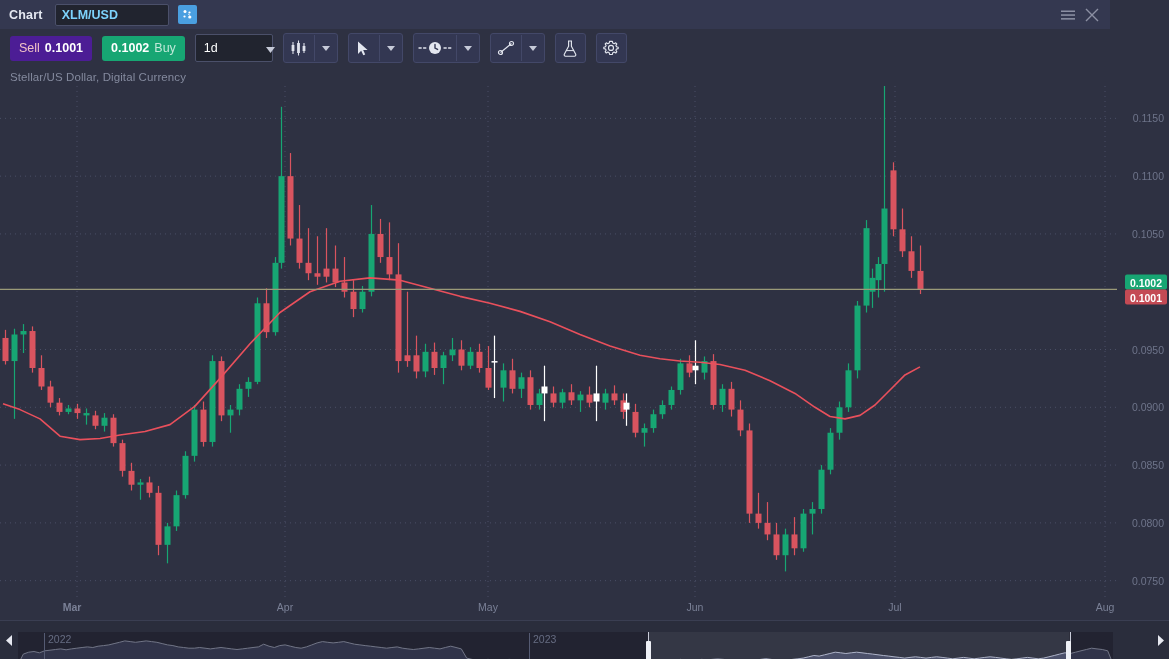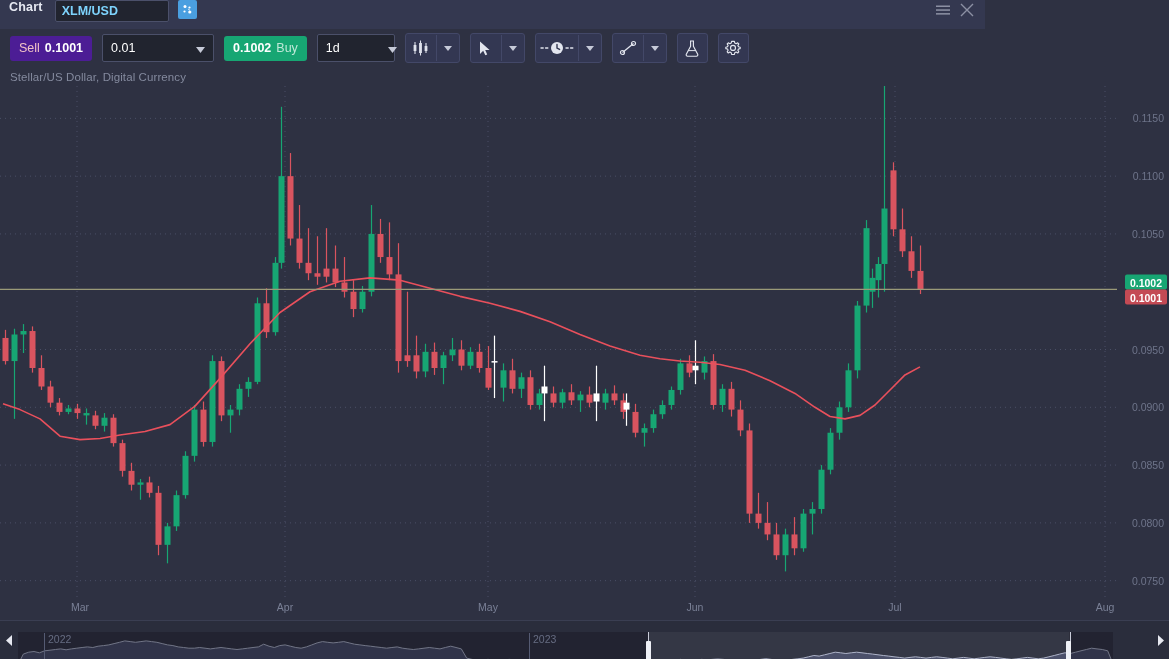--- a/index.html
+++ b/index.html
@@ -6,23 +6,23 @@
   body{
     width:1169px;height:659px;overflow:hidden;
     font-family:"Liberation Sans", sans-serif;
     color:#d2d5e0;
     -webkit-font-smoothing:antialiased;
   }
   .app{position:relative;width:1169px;height:659px;background:#2e3142;}
 
   
   .titlebar{
-    position:absolute;left:0;top:0;width:985px;height:29px;
+    position:absolute;left:0;top:0;width:1110px;height:29px;
     background:#343850;border-bottom:2px solid #0369a1;
-    display:flex;align-items:flex-start;
+    display:flex;align-items:center;
   }
   .tb-title{font-size:12.5px;font-weight:bold;color:#e6e9f2;margin-left:9px;letter-spacing:.2px;}
   .symbol-input{
     margin-left:12px;width:100px;height:20px;
     background:#21242f;border:1px solid #4b506a;border-radius:2px;
     color:#7dd3fc;font-size:12.5px;font-weight:bold;
     padding:0 6px;outline:none;font-family:"Liberation Sans", sans-serif;
   }
   .sym-btn{
     margin-left:9px;width:19px;height:19px;border-radius:2px;
@@ -142,28 +142,20 @@
     </div>
   </div>
 
   <div class="toolbar">
 
     <div class="px-sell">
       <span class="px-side">Sell</span>
       <span class="px-val">0.1001</span>
     </div>
 
-    <div class="qty-wrap">
-      <span class="qty-val">0.01</span>
-      <span class="caret">
-        <svg width="9" height="6" viewBox="0 0 9 6">
-            <path d="M0 0 L4.5 6 L9 0 Z" fill="#c6cad8"></path>
-          </svg>
-      </span>
-    </div>
 
     <div class="px-buy">
       <span class="px-val">0.1002</span>
       <span class="px-side r">Buy</span>
     </div>
 
     <div class="tf-wrap">
       <span class="tf-val">1d</span>
       <span class="caret">
         <svg width="9" height="6" viewBox="0 0 9 6">
@@ -502,21 +494,21 @@
         <div class="ylab" style="top: 321.3px;">0.0900</div>
         <div class="ylab" style="top: 379.088px;">0.0850</div>
         <div class="ylab" style="top: 436.876px;">0.0800</div>
         <div class="ylab" style="top: 494.664px;">0.0750</div>
         <div class="pricetag buy" style="top: 196.413px; background: rgb(23, 166, 115);">0.1002</div>
         <div class="pricetag sell" style="top: 211.413px; background: rgb(196, 74, 84);">0.1001</div>
       </div>
   </div>
 
   <div class="xaxis">
-      <div class="xlab" style="left: 80px;">Mar</div>
+      <div class="xlab" style="left: 72px; font-weight: bold;">Mar</div>
       <div class="xlab" style="left: 285px;">Apr</div>
       <div class="xlab" style="left: 488px;">May</div>
       <div class="xlab" style="left: 695px;">Jun</div>
       <div class="xlab" style="left: 895px;">Jul</div>
       <div class="xlab" style="left: 1105px;">Aug</div>
     </div>
 
   <div class="nav">
     <div class="nav-arrow" style="left:0">
       <svg width="7" height="11" viewBox="0 0 7 11">

